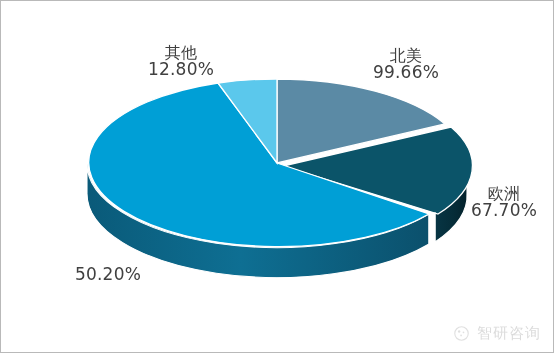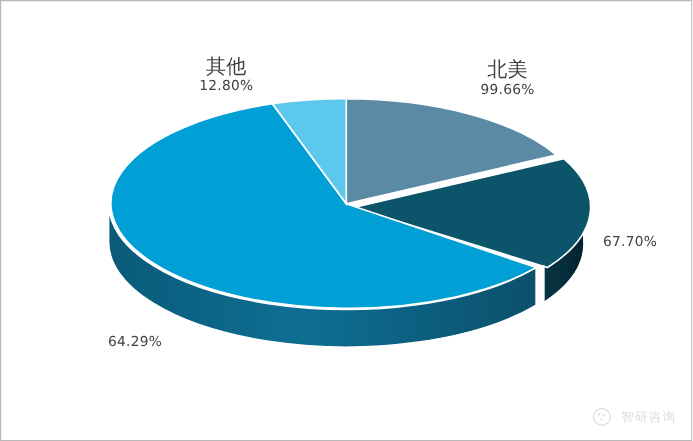--- a/index.html
+++ b/index.html
@@ -40,38 +40,38 @@
     line-height: 16px;
     white-space: nowrap;
     letter-spacing: 0.2px;
   }
   .slice-label .lbl-name {
     display: block;
     font-size: 16px;
   }
   .slice-label .lbl-value {
     display: block;
-    font-size: 11px;
+    font-size: 17px;
   }
   #label-other  { left: 125px; top: 44px;  width: 110px; }
   #label-north-america { left: 350px; top: 47px;  width: 110px; }
   #label-europe { left: 458px; top: 185px; width: 90px;  }
   #label-asia-pacific { left: 52px;  top: 265px; width: 110px; }
 
   #watermark {
     position: absolute;
     right: 12px;
     bottom: 9px;
     display: flex;
     align-items: center;
     gap: 6px;
     opacity: 0.30;
   }
   #watermark .wm-text {
-    font-size: 10px;
+    font-size: 15px;
     color: #8a8a8a;
     letter-spacing: 1px;
     font-family: "DejaVu Sans", "Liberation Sans", sans-serif;
   }
   #watermark .wm-logo {
     width: 19px;
     height: 19px;
     flex: 0 0 auto;
   }
 </style>
@@ -151,25 +151,26 @@
       <span class="lbl-name">其他</span>
       <span class="lbl-value">12.80%</span>
     </div>
 
     <div class="slice-label" id="label-north-america">
       <span class="lbl-name">北美</span>
       <span class="lbl-value">99.66%</span>
     </div>
 
     <div class="slice-label" id="label-europe">
+      <span class="lbl-name">欧洲</span>
       <span class="lbl-value">67.70%</span>
     </div>
 
     <div class="slice-label" id="label-asia-pacific">
-      <span class="lbl-value">64.29%</span>
+      <span class="lbl-value">50.20%</span>
     </div>
 
   </div>
 
   <div id="watermark">
     <svg class="wm-logo" viewBox="0 0 24 24">
       <circle cx="12" cy="12" r="8.5" fill="none" stroke="#9a9a9a" stroke-width="1.4"></circle>
       <circle cx="9" cy="9.5" r="1.5" fill="#9a9a9a"></circle>
       <circle cx="14.5" cy="10.5" r="1.1" fill="#9a9a9a"></circle>
       <circle cx="11.5" cy="14.5" r="1.1" fill="#9a9a9a"></circle>

